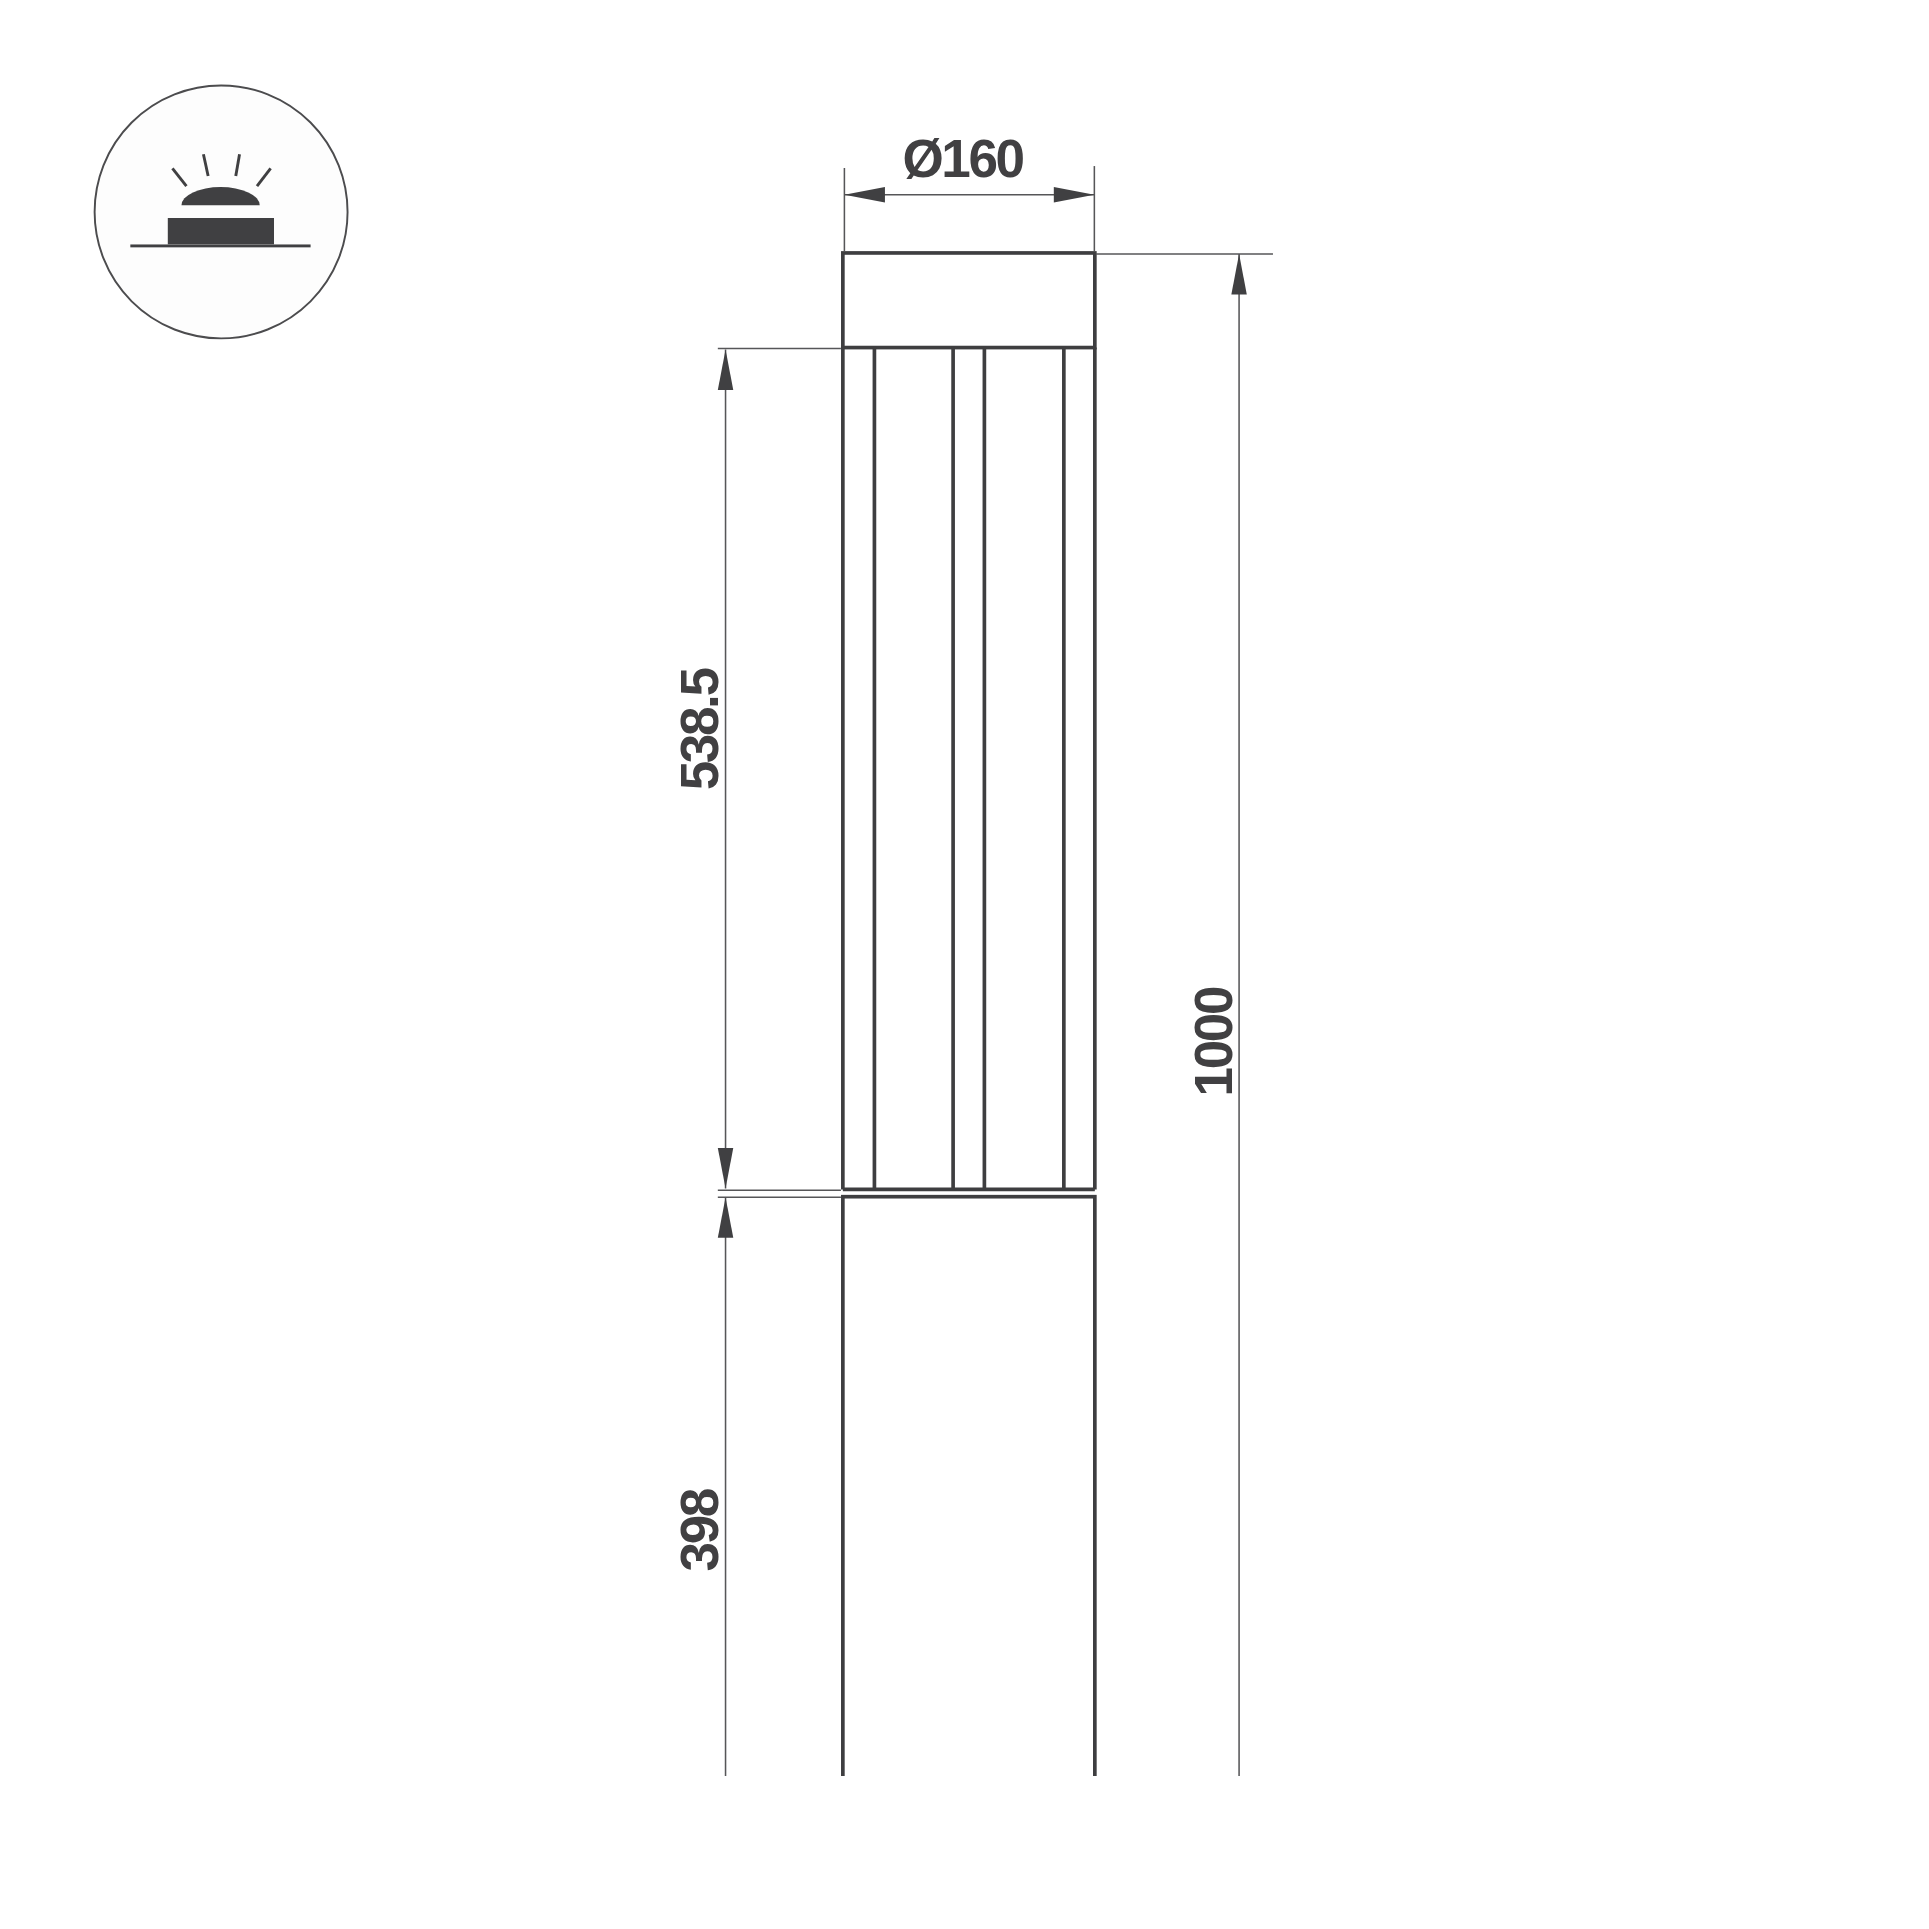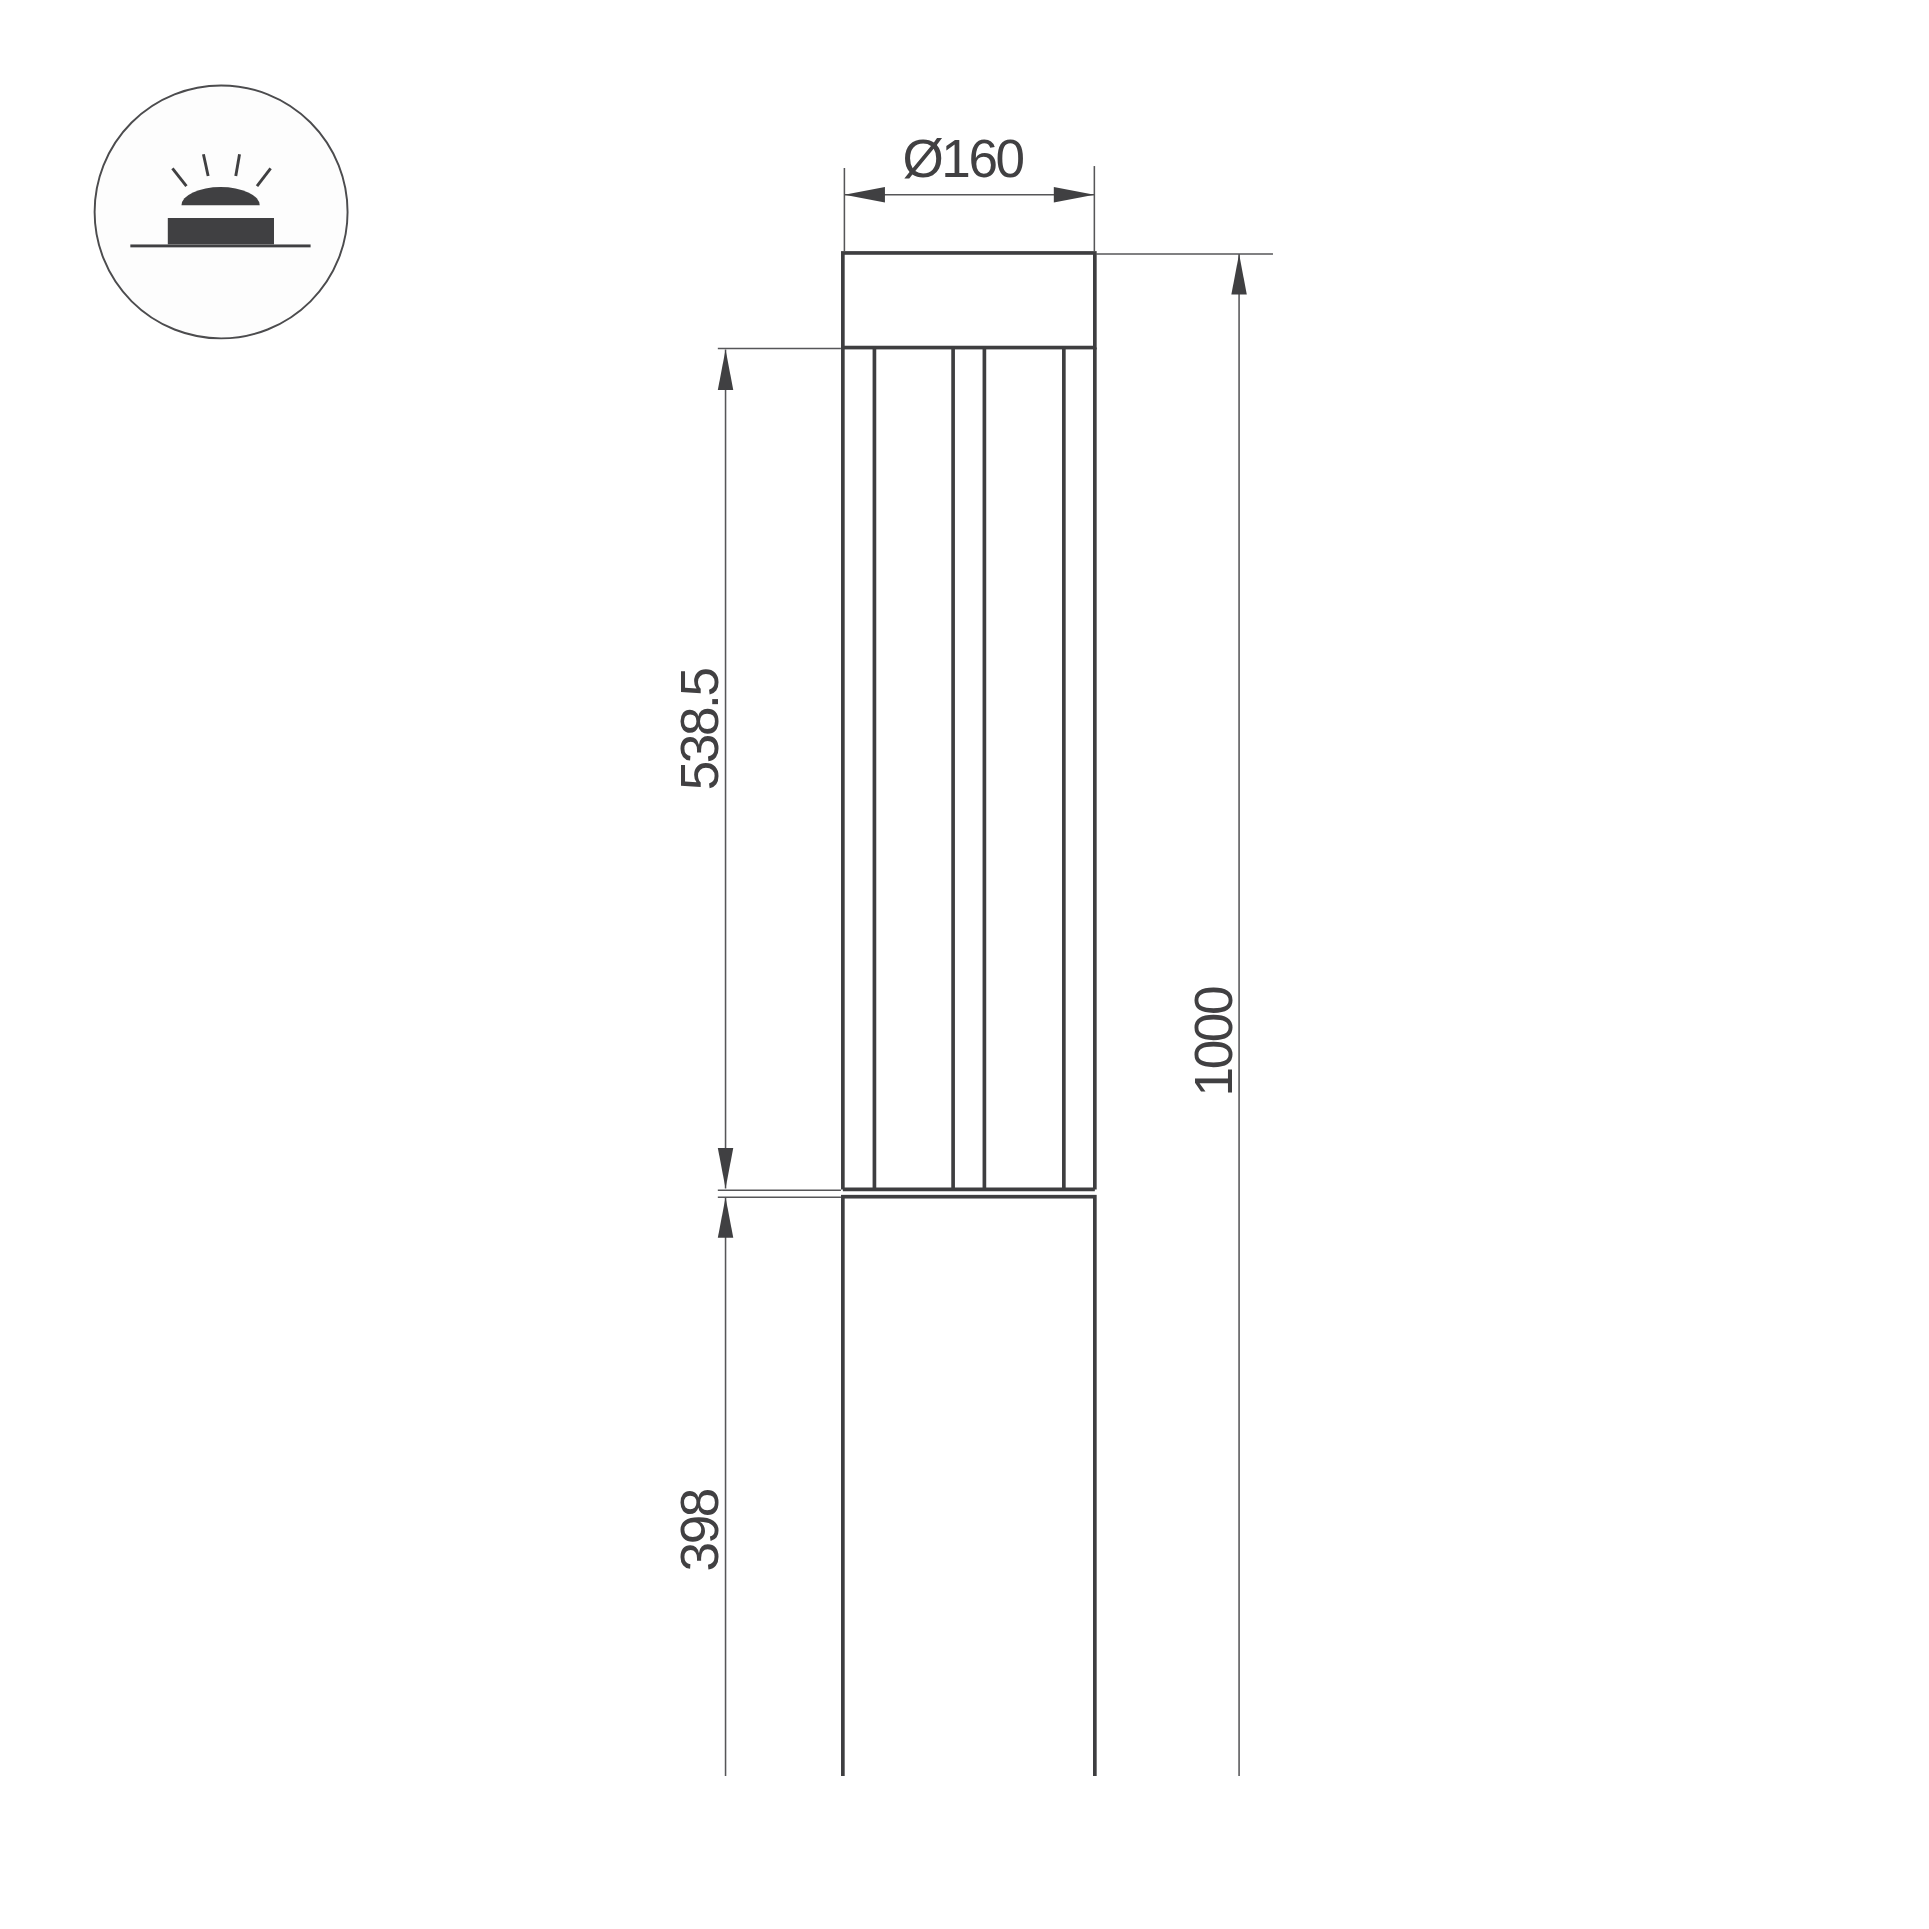--- a/index.html
+++ b/index.html
@@ -1,16 +1,16 @@
 <!DOCTYPE html>
 <html><head>
 <meta charset="utf-8">
 <style>
   html,body{margin:0;padding:0;background:#ffffff;}
-  .page{width:1929px;height:1776px;position:relative;background:#ffffff;overflow:hidden;}
+  .page{width:1929px;height:1776px;position:relative;background:#ffffff;overflow:hidden;font-weight:bold;}
   text{font-family:"Liberation Sans",sans-serif;fill:#414042;}
 </style>
 </head>
 <body>
 <div class="page">
 <svg width="1929" height="1929" viewBox="0 0 1998 1998">
 
   <rect x="0" y="0" width="1998" height="1998" fill="#ffffff"></rect>
 
   <g>

